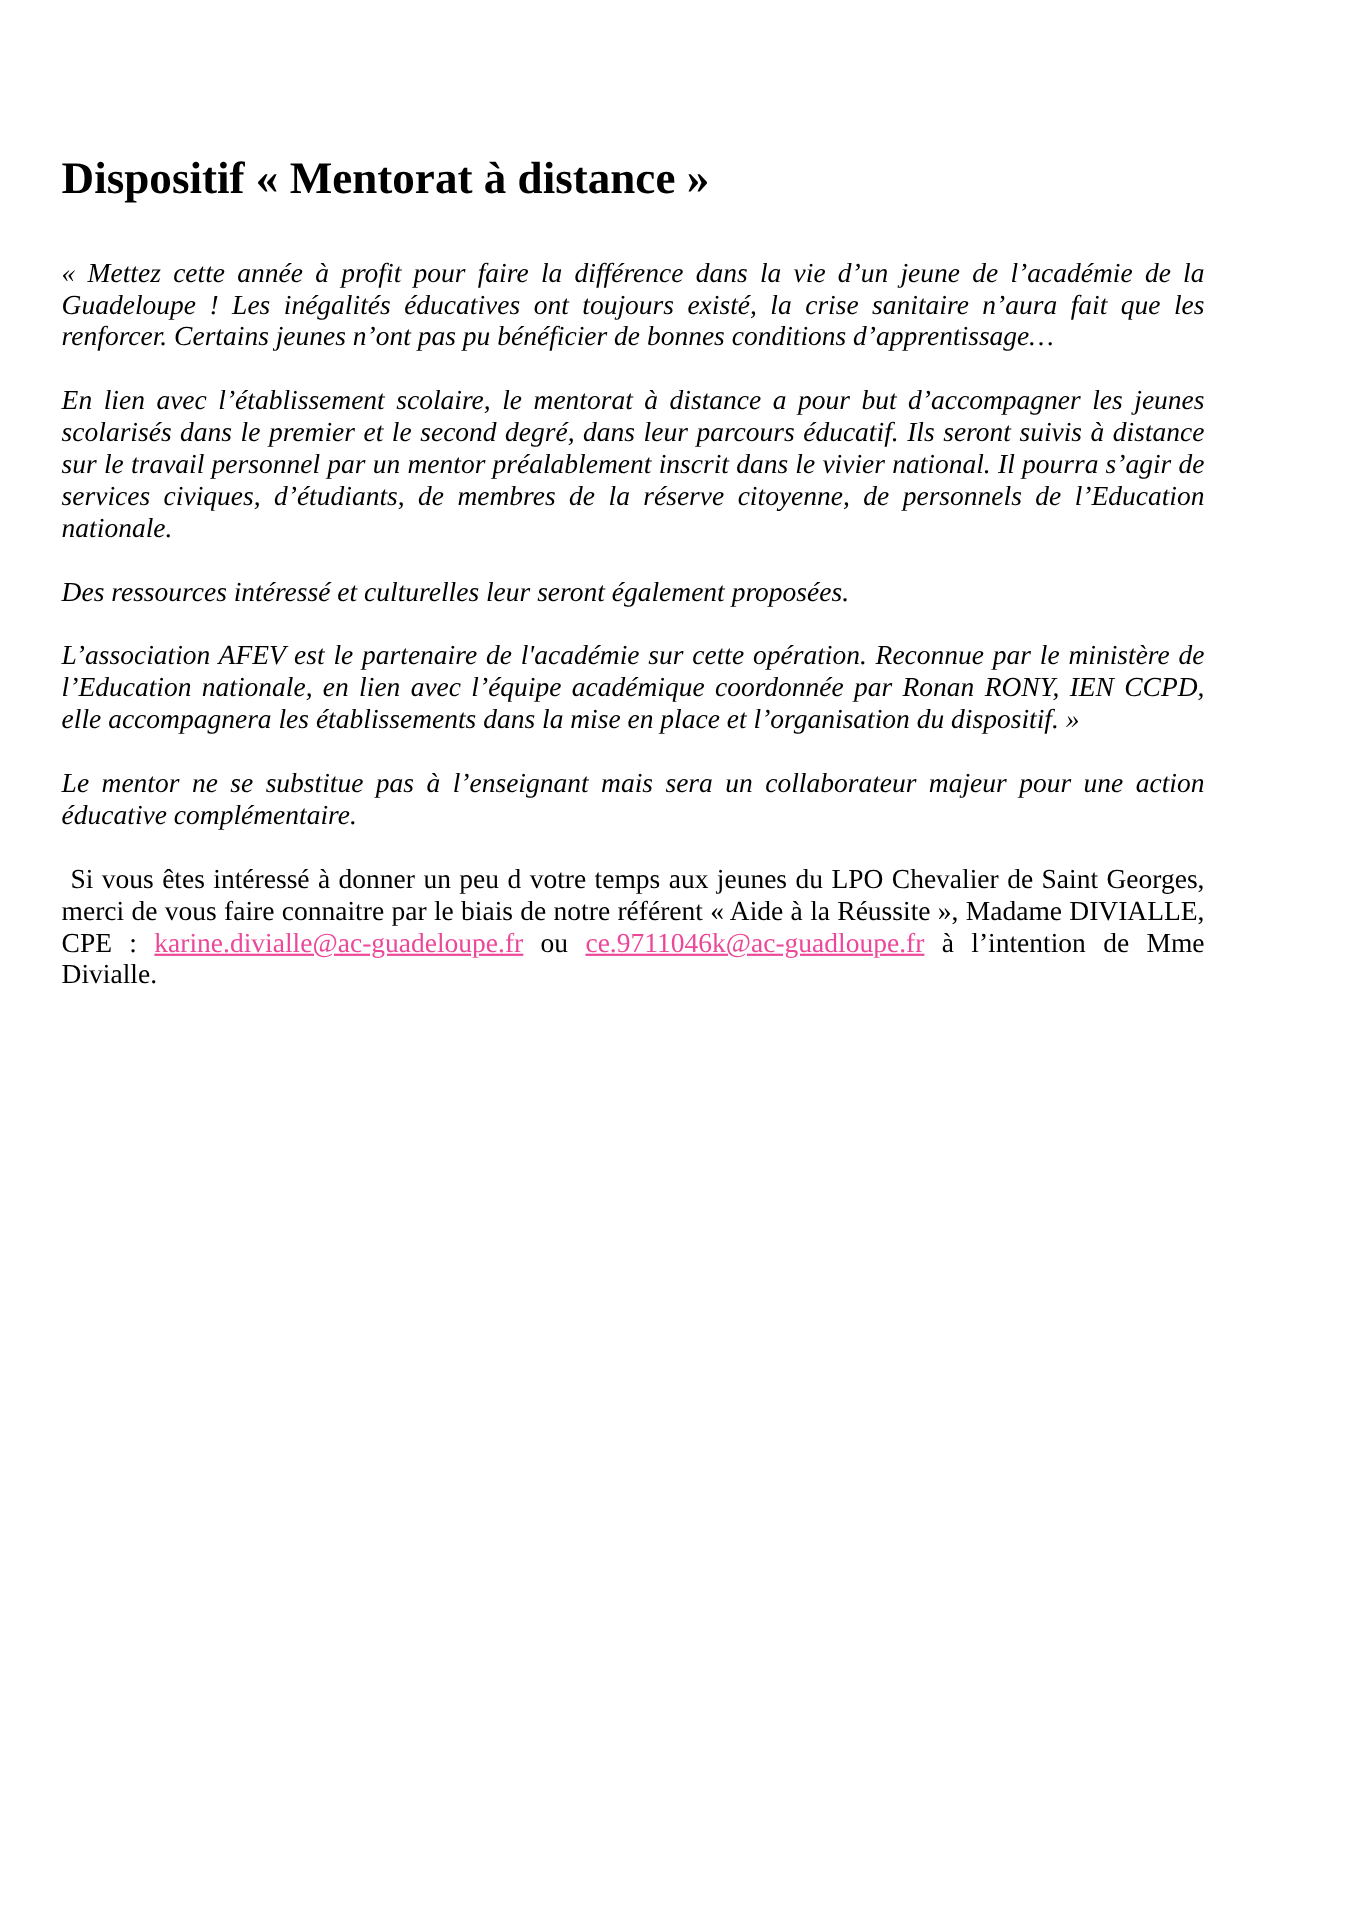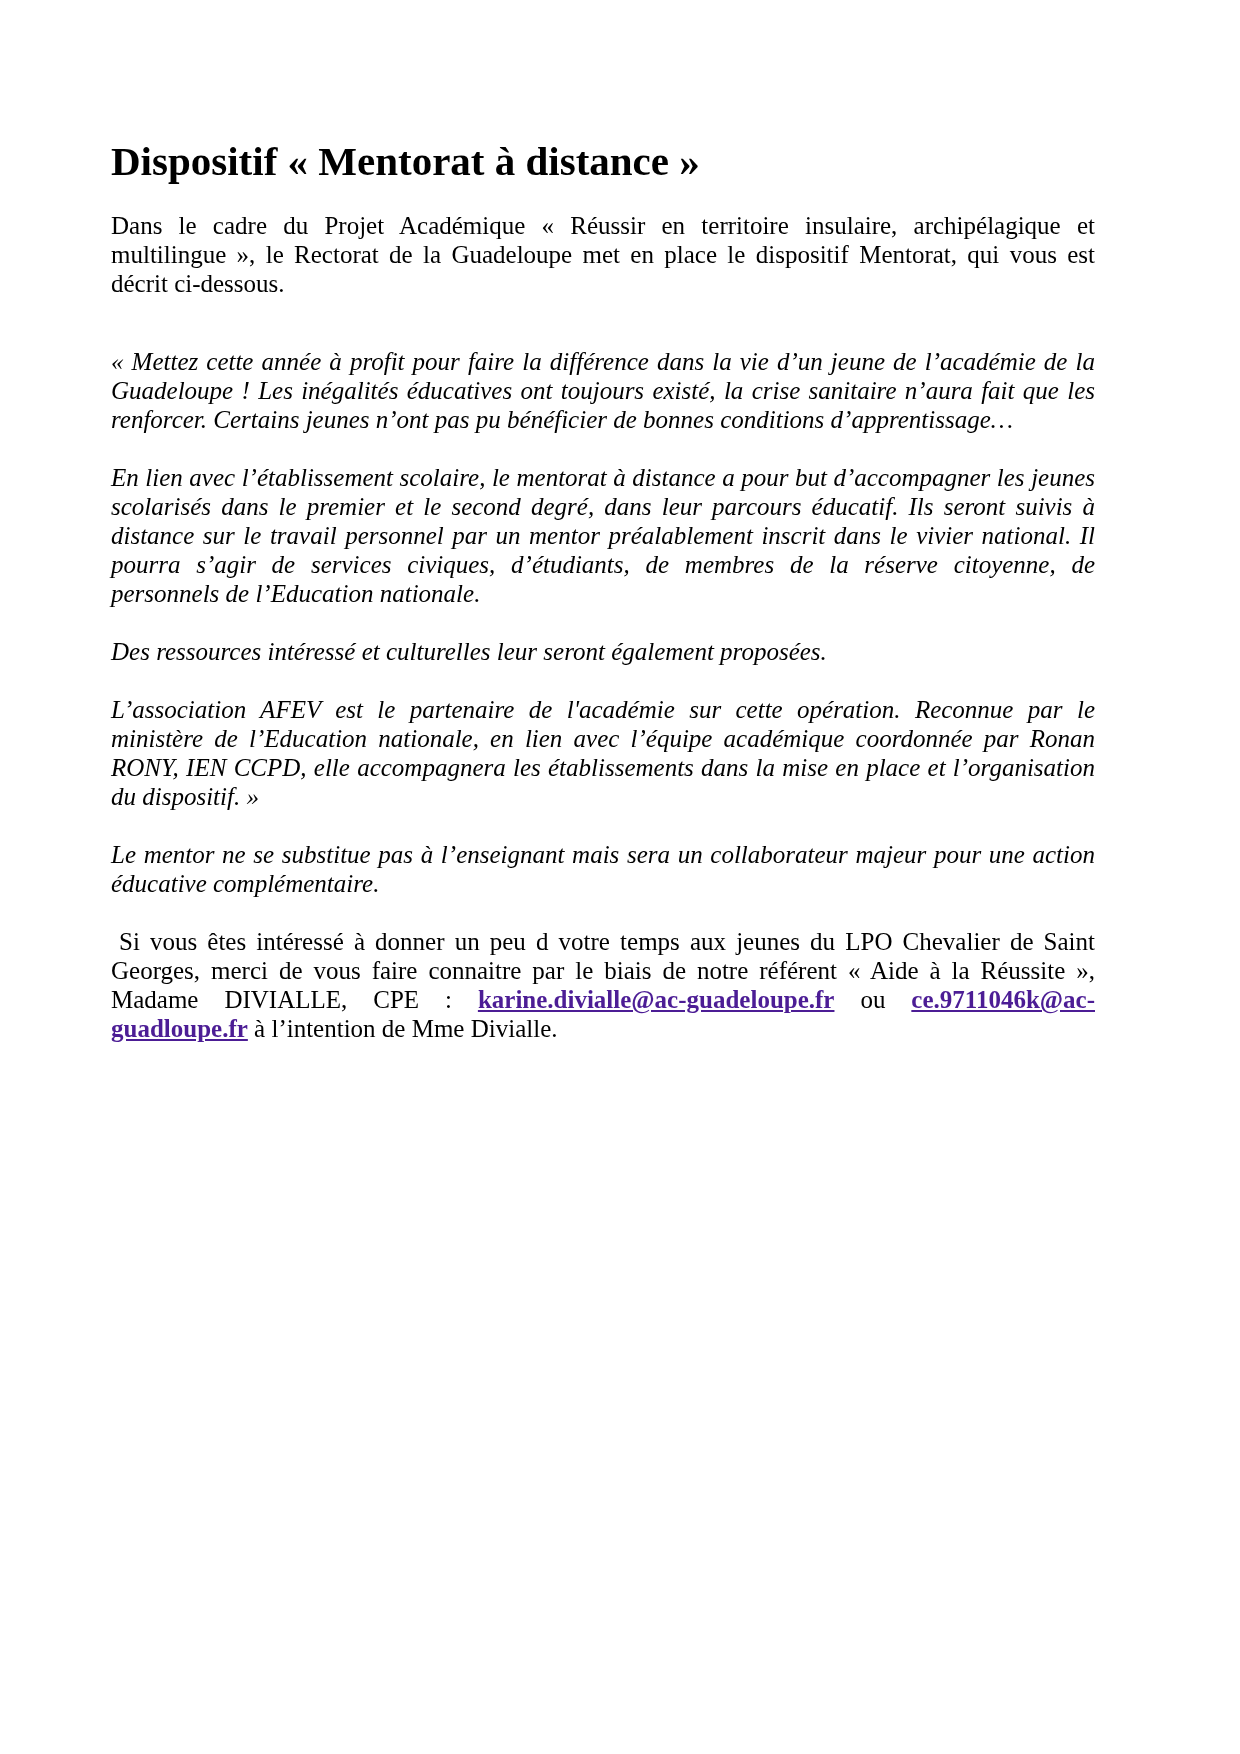--- a/index.html
+++ b/index.html
@@ -11,21 +11,21 @@
     width: 1240px;
     height: 1754px;
     color: #000000;
     font-family: "Liberation Serif", "DejaVu Serif", serif;
     overflow: hidden;
   }
   .page {
     box-sizing: border-box;
     width: 1240px;
     height: 1754px;
-    padding: 138px 145px 0 111px;
+    padding: 138px 145px 0 56px;
     background: #ffffff;
   }
   .doc-title {
     font-size: 41px;
     font-weight: bold;
     line-height: 1.15;
     margin: 0 0 0 0;
     letter-spacing: 0px;
   }
   .para {
@@ -33,35 +33,33 @@
     line-height: 29px;
     text-align: justify;
     margin: 29px 0 0 0;
   }
   .para.intro       { margin-top: 26px; }
   .para.quote-open  { margin-top: 49px; }
   .para.quote-support { margin-top: 37px; }
   .italic { font-style: italic; }
   .para.contact { text-indent: 8px; }
   .email-link {
-    color: #4c1d95;
+    color: #ec4899;
     text-decoration: underline;
     cursor: pointer;
-    font-weight: bold;
   }
   .closing strong { font-weight: bold; }
 </style>
 </head>
 <body>
 
 <div class="page">
 
   <h1 class="doc-title">Dispositif « Mentorat à distance »</h1>
 
-  <p class="para intro">Dans le cadre du Projet Académique « Réussir en territoire insulaire, archipélagique et multilingue », le Rectorat de la Guadeloupe met en place le dispositif Mentorat, qui vous est décrit ci-dessous.</p>
 
   <p class="para italic quote-open">« Mettez cette année à profit pour faire la différence dans la vie d’un jeune de l’académie de la Guadeloupe ! Les inégalités éducatives ont toujours existé, la crise sanitaire n’aura fait que les renforcer. Certains jeunes n’ont pas pu bénéficier de bonnes conditions d’apprentissage…</p>
 
 
   <p class="para italic">En lien avec l’établissement scolaire, le mentorat à distance a pour but d’accompagner les jeunes scolarisés dans le premier et le second degré, dans leur parcours éducatif. Ils seront suivis à distance sur le travail personnel par un mentor préalablement inscrit dans le vivier national. Il pourra s’agir de services civiques, d’étudiants, de membres de la réserve citoyenne, de personnels de l’Education nationale.</p>
 
   <p class="para italic">Des ressources intéressé et culturelles leur seront également proposées.</p>
 
   <p class="para italic">L’association AFEV est le partenaire de l'académie sur cette opération. Reconnue par le ministère de l’Education nationale, en lien avec l’équipe académique coordonnée par Ronan RONY, IEN CCPD, elle accompagnera les établissements dans la mise en place et l’organisation du dispositif. »</p>
 

